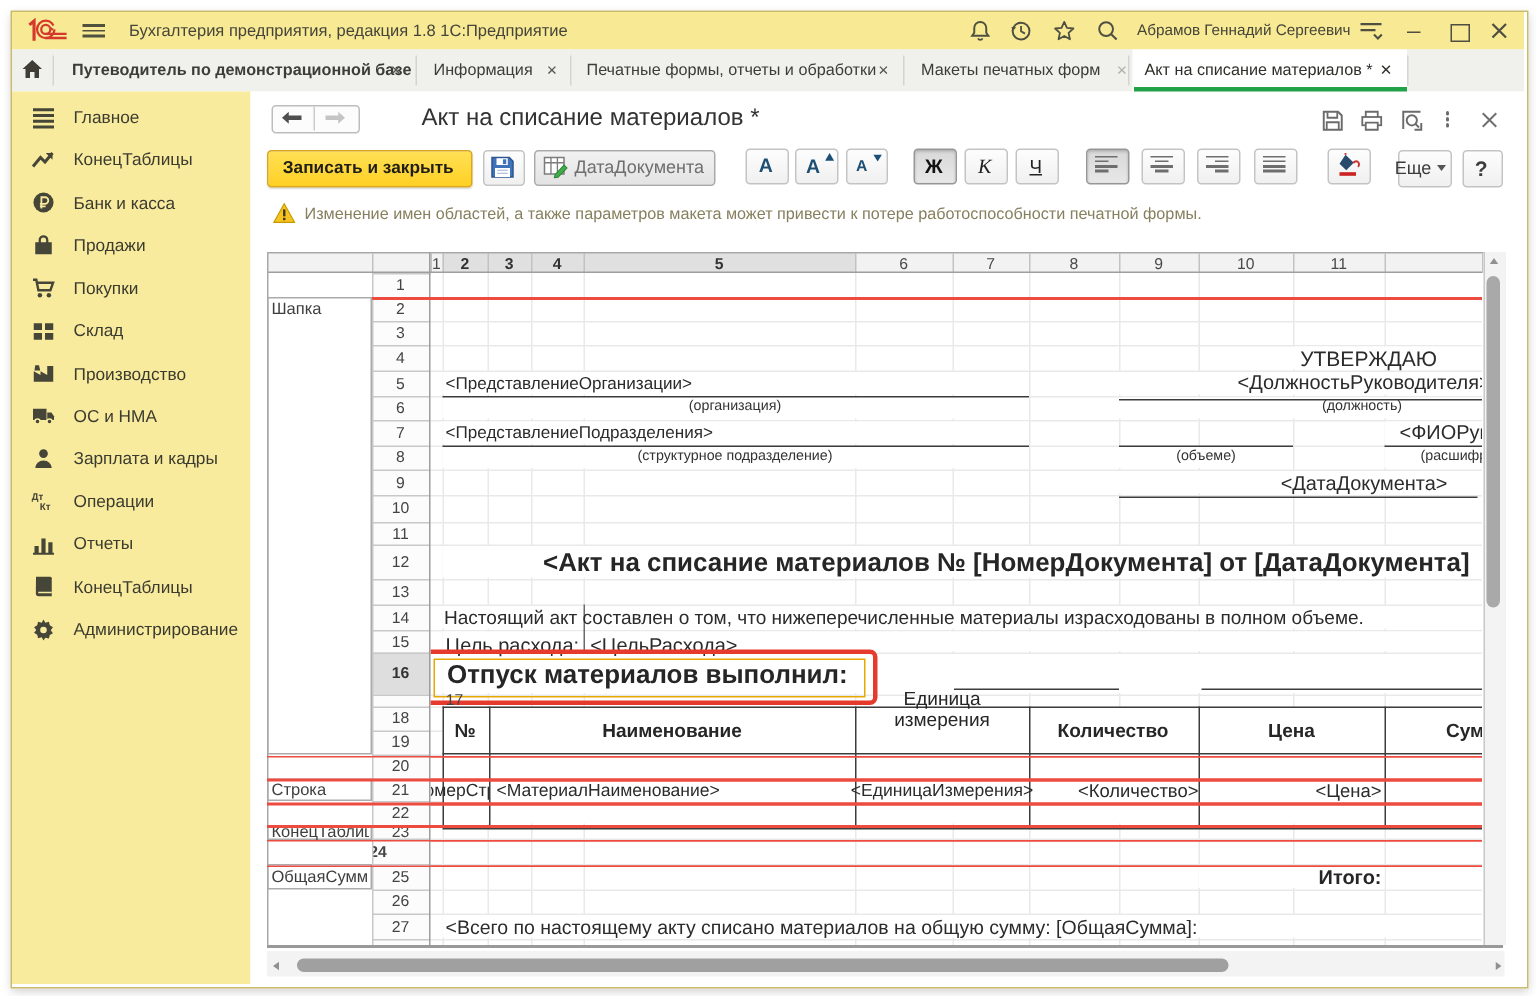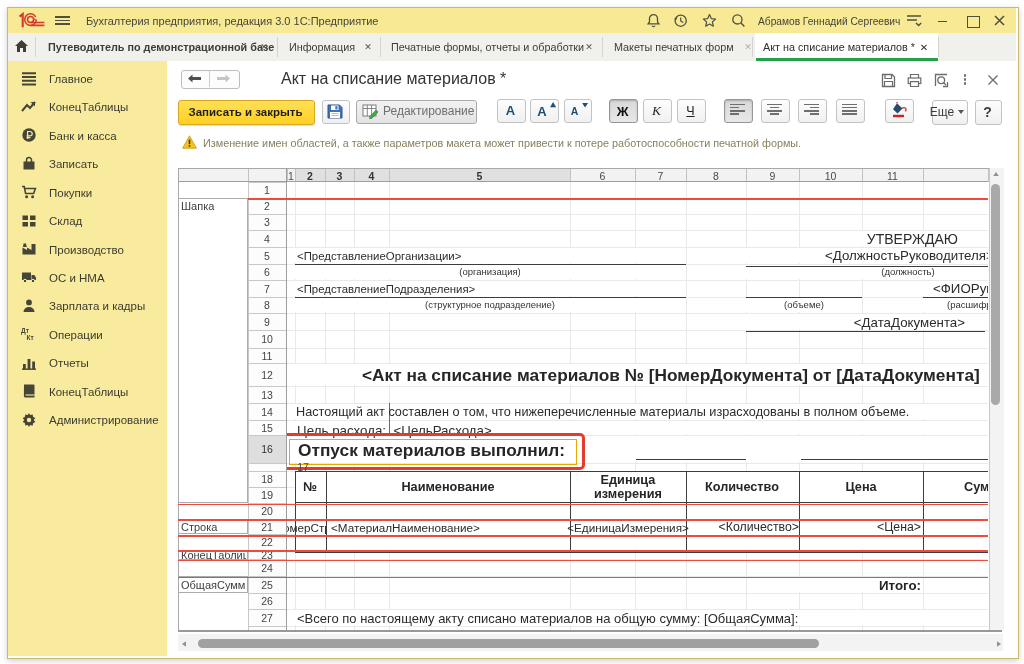--- a/index.html
+++ b/index.html
@@ -16,21 +16,21 @@
 <circle cx="13.5" cy="7.6" r="5.8" stroke-width="1.5"></circle>
 <circle cx="13.5" cy="7.6" r="3.0" stroke-width="1.5"></circle>
 <path d="M13.5,13.35 H27.4 M13.5,10.55 H27.4" stroke-width="1.6"></path>
 </g>
 <polygon points="14.2,7.3 28,0.2 28,8.0" fill="#f8e994"></polygon>
 <path d="M15.9,6.3 L18.4,7.9" stroke="#d4392c" stroke-width="1.5" fill="none"></path>
   </svg>
 <div style="left:55px;top:16px;width:15px;height:1.8px;background:#50503f"></div>
 <div style="left:55px;top:19.5px;width:15px;height:1.8px;background:#50503f"></div>
 <div style="left:55px;top:23px;width:15px;height:1.8px;background:#50503f"></div>
-<div style="left:86px;top:20.5px;font-size:11px;color:#45453a;font-weight:normal;transform:translateY(-50%);white-space:nowrap;">Бухгалтерия предприятия, редакция 3.0 1С:Предприятие</div>
+<div style="left:86px;top:20.5px;font-size:11px;color:#45453a;font-weight:normal;transform:translateY(-50%);white-space:nowrap;">Бухгалтерия предприятия, редакция 1.8 1С:Предприятие</div>
 <svg style="left:646px;top:13px" width="15" height="15" viewBox="0 0 15 15">
 <path d="M7.5,1.6 a4,4 0 0 1 4,4 v3.2 l1.4,2 H2.1 l1.4,-2 V5.6 a4,4 0 0 1 4,-4z" fill="none" stroke="#4f4f41" stroke-width="1.3"></path>
 <path d="M6,12.6 a1.6,1.6 0 0 0 3,0" fill="none" stroke="#4f4f41" stroke-width="1.2"></path>
   </svg>
 <svg style="left:673px;top:13px" width="15" height="15" viewBox="0 0 15 15">
 <circle cx="7.7" cy="7.7" r="5.6" fill="none" stroke="#4f4f41" stroke-width="1.3"></circle>
 <path d="M7.7,4.4 V7.9 L10.3,9.4" fill="none" stroke="#4f4f41" stroke-width="1.2"></path>
 <path d="M1.2,5 l1.4,2.4 L4.4,5.2z" fill="#4f4f41" stroke="none"></path>
   </svg>
 <svg style="left:702px;top:13px" width="15" height="15" viewBox="0 0 15 15">
@@ -82,21 +82,21 @@
 <div style="left:49px;top:107.42px;font-size:11.5px;color:#3b3b30;font-weight:normal;transform:translateY(-50%);white-space:nowrap;">КонецТаблицы</div>
 <svg style="left:21px;top:127px" width="16" height="16" viewBox="0 0 16 16">
     <circle cx="8" cy="8" r="6.7" fill="#454538"></circle>
     <path d="M6.6,12 V4.5 H9 a2.2,2.2 0 0 1 0,4.4 H5.6 M5.6,10.6 H9.4" stroke="#f9eb9d" stroke-width="1.2" fill="none"></path>
   </svg>
 <div style="left:49px;top:135.84px;font-size:11.5px;color:#3b3b30;font-weight:normal;transform:translateY(-50%);white-space:nowrap;">Банк и касса</div>
 <svg style="left:21px;top:156px" width="16" height="16" viewBox="0 0 16 16">
     <path d="M2.5,5.5 H13.5 V13.5 H2.5z" fill="#454538"></path>
     <path d="M5.5,7.5 V4 a2.5,2.5 0 0 1 5,0 V7.5" fill="none" stroke="#454538" stroke-width="1.5"></path>
   </svg>
-<div style="left:49px;top:164.26px;font-size:11.5px;color:#3b3b30;font-weight:normal;transform:translateY(-50%);white-space:nowrap;">Записать</div>
+<div style="left:49px;top:164.26px;font-size:11.5px;color:#3b3b30;font-weight:normal;transform:translateY(-50%);white-space:nowrap;">Продажи</div>
 <svg style="left:21px;top:184px" width="16" height="16" viewBox="0 0 16 16">
     <path d="M1,2.5 H3.2 L4.6,9.5 H12.6 L14.4,4.5 H3.8" fill="none" stroke="#454538" stroke-width="1.6"></path>
     <circle cx="5.6" cy="12.8" r="1.5" fill="#454538"></circle>
     <circle cx="11.6" cy="12.8" r="1.5" fill="#454538"></circle>
   </svg>
 <div style="left:49px;top:192.68px;font-size:11.5px;color:#3b3b30;font-weight:normal;transform:translateY(-50%);white-space:nowrap;">Покупки</div>
 <svg style="left:21px;top:213px" width="16" height="16" viewBox="0 0 16 16">
     <path d="M1.5,2.5 H7 V7 H1.5z M9,2.5 H14.5 V7 H9z M1.5,9 H7 V13.5 H1.5z M9,9 H14.5 V13.5 H9z" fill="#454538"></path>
   </svg>
 <div style="left:49px;top:221.10000000000002px;font-size:11.5px;color:#3b3b30;font-weight:normal;transform:translateY(-50%);white-space:nowrap;">Склад</div>
@@ -175,21 +175,21 @@
 <rect x="8.3" y="2.2" width="2.2" height="3.2" fill="#3e73b9"></rect>
 <rect x="3" y="8" width="10" height="6" fill="#fff"></rect>
 <path d="M4.5,9.5 H11.5 M4.5,11.5 H11.5" stroke="#9ab2d4" stroke-width="0.8"></path>
   </svg>
 <div style="left:356px;top:100px;width:119px;height:22px;background:linear-gradient(#f2f2f2,#e3e3e3);border:1px solid #a9a9a9;border-radius:3px"></div>
 <svg style="left:362px;top:103px" width="17" height="16" viewBox="0 0 17 16">
 <rect x="1" y="2" width="13" height="11" fill="#fff" stroke="#7c7c7c" stroke-width="1"></rect>
 <path d="M1,5.5 H14 M5.3,2 V13 M9.6,2 V13" stroke="#7c7c7c" stroke-width="0.9"></path>
 <path d="M8,13.5 L14,7 16,9 10,15.2 7.6,15.6z" fill="#3fae49" stroke="#2d8136" stroke-width="0.7"></path>
   </svg>
-<div style="left:383px;top:111px;font-size:12px;color:#6f6f6f;font-weight:normal;transform:translateY(-50%);white-space:nowrap;">Редактирование</div>
+<div style="left:383px;top:111px;font-size:12px;color:#6f6f6f;font-weight:normal;transform:translateY(-50%);white-space:nowrap;">ДатаДокумента</div>
 <div style="left:497px;top:99px;width:27px;height:22px;background:linear-gradient(#fdfdfd,#f0f0f0);border:1px solid #c3c3c3;border-radius:3px"></div>
 <div style="left:510.5px;top:110px;font-size:13px;color:#1d4e73;font-weight:bold;transform:translate(-50%,-50%);white-space:nowrap;">А</div>
 <div style="left:530px;top:99px;width:27px;height:22px;background:linear-gradient(#fdfdfd,#f0f0f0);border:1px solid #c3c3c3;border-radius:3px"></div>
 <div style="left:542px;top:110.5px;font-size:13px;color:#1d4e73;font-weight:bold;transform:translate(-50%,-50%);white-space:nowrap;">А</div>
 <svg style="left:550px;top:102px" width="7" height="6" viewBox="0 0 8 7">
     <path d="M0,6 L3.5,0 7,6" fill="#1d4e73"></path>
   </svg>
 <div style="left:564px;top:99px;width:26px;height:22px;background:linear-gradient(#fdfdfd,#f0f0f0);border:1px solid #c3c3c3;border-radius:3px"></div>
 <div style="left:574.5px;top:111px;font-size:10.5px;color:#1d4e73;font-weight:bold;transform:translate(-50%,-50%);white-space:nowrap;">А</div>
 <svg style="left:582px;top:103px" width="7" height="5" viewBox="0 0 8 6">
@@ -341,21 +341,21 @@
   </div>
 <div style="left:965px;top:322px;font-size:13.3px;color:#2b2b2b;font-weight:normal;transform:translate(-100%,-50%);white-space:nowrap;">&lt;ДатаДокумента&gt;</div>
 <div style="left:295px;top:364px;width:693px;height:21px;overflow:hidden">
     <div style="left:67px;top:11px;font-size:17.3px;font-weight:bold;color:#262626;transform:translateY(-50%);white-space:nowrap">&lt;Акт на списание материалов № [НомерДокумента] от [ДатаДокумента]</div>
   </div>
 <div style="left:296px;top:412px;font-size:12.7px;color:#2b2b2b;font-weight:normal;transform:translateY(-50%);white-space:nowrap;">Настоящий акт составлен о том, что нижеперечисленные материалы израсходованы в полном объеме.</div>
 <div style="left:297px;top:430px;font-size:13.3px;color:#2b2b2b;font-weight:normal;transform:translateY(-50%);white-space:nowrap;">Цель расхода:&nbsp;&nbsp;&lt;ЦельРасхода&gt;</div>
 <div style="left:298px;top:449.5px;font-size:17.3px;color:#262626;font-weight:bold;transform:translateY(-50%);white-space:nowrap;">Отпуск материалов выполнил:</div>
 <div style="left:310px;top:487px;font-size:12.7px;color:#262626;font-weight:bold;transform:translate(-50%,-50%);white-space:nowrap;">№</div>
 <div style="left:448px;top:487px;font-size:12.7px;color:#262626;font-weight:bold;transform:translate(-50%,-50%);white-space:nowrap;">Наименование</div>
-<div style="left:628px;top:487px;font-size:12.7px;color:#262626;font-weight:bold;transform:translate(-50%,-50%);white-space:nowrap;text-align:center;line-height:14px">Единица<br>измерения</div>
+<div style="left:628px;top:473px;font-size:12.7px;color:#262626;font-weight:normal;transform:translate(-50%,-50%);white-space:nowrap;text-align:center;line-height:14px">Единица<br>измерения</div>
 <div style="left:742px;top:487px;font-size:12.7px;color:#262626;font-weight:bold;transform:translate(-50%,-50%);white-space:nowrap;">Количество</div>
 <div style="left:861px;top:487px;font-size:12.7px;color:#262626;font-weight:bold;transform:translate(-50%,-50%);white-space:nowrap;">Цена</div>
 <div style="left:924px;top:471px;width:64px;height:31px;overflow:hidden">
     <div style="left:40px;top:16px;font-size:12.7px;font-weight:bold;color:#262626;transform:translateY(-50%);white-space:nowrap">Сумма</div>
   </div>
 <div style="left:287px;top:519px;width:39px;height:15px;overflow:hidden">
     <div style="left:-4px;top:8px;font-size:11.7px;color:#2b2b2b;transform:translateY(-50%);white-space:nowrap">омерСтр</div>
   </div>
 <div style="left:331px;top:527px;font-size:11.7px;color:#2b2b2b;font-weight:normal;transform:translateY(-50%);white-space:nowrap;">&lt;МатериалНаименование&gt;</div>
 <div style="left:628px;top:527px;font-size:11.7px;color:#2b2b2b;font-weight:normal;transform:translate(-50%,-50%);white-space:nowrap;">&lt;ЕдиницаИзмерения&gt;</div>
@@ -405,29 +405,29 @@
 <div style="left:267px;top:272.0px;font-size:10.5px;color:#444;font-weight:normal;transform:translate(-50%,-50%);white-space:nowrap;">6</div>
 <div style="left:267px;top:288.5px;font-size:10.5px;color:#444;font-weight:normal;transform:translate(-50%,-50%);white-space:nowrap;">7</div>
 <div style="left:267px;top:305.0px;font-size:10.5px;color:#444;font-weight:normal;transform:translate(-50%,-50%);white-space:nowrap;">8</div>
 <div style="left:267px;top:321.5px;font-size:10.5px;color:#444;font-weight:normal;transform:translate(-50%,-50%);white-space:nowrap;">9</div>
 <div style="left:267px;top:339.0px;font-size:10.5px;color:#444;font-weight:normal;transform:translate(-50%,-50%);white-space:nowrap;">10</div>
 <div style="left:267px;top:355.5px;font-size:10.5px;color:#444;font-weight:normal;transform:translate(-50%,-50%);white-space:nowrap;">11</div>
 <div style="left:267px;top:374.5px;font-size:10.5px;color:#444;font-weight:normal;transform:translate(-50%,-50%);white-space:nowrap;">12</div>
 <div style="left:267px;top:394.5px;font-size:10.5px;color:#444;font-weight:normal;transform:translate(-50%,-50%);white-space:nowrap;">13</div>
 <div style="left:267px;top:411.5px;font-size:10.5px;color:#444;font-weight:normal;transform:translate(-50%,-50%);white-space:nowrap;">14</div>
 <div style="left:267px;top:427.5px;font-size:10.5px;color:#444;font-weight:normal;transform:translate(-50%,-50%);white-space:nowrap;">15</div>
-<div style="left:267px;top:449.0px;font-size:10.5px;color:#333;font-weight:normal;transform:translate(-50%,-50%);white-space:nowrap;">16</div>
+<div style="left:267px;top:449.0px;font-size:10.5px;color:#333;font-weight:bold;transform:translate(-50%,-50%);white-space:nowrap;">16</div>
 <div style="left:267px;top:467.0px;font-size:10.5px;color:#444;font-weight:normal;transform:translate(-50%,-50%);white-space:nowrap;margin-left:36px;">17</div>
 <div style="left:267px;top:479.0px;font-size:10.5px;color:#444;font-weight:normal;transform:translate(-50%,-50%);white-space:nowrap;">18</div>
 <div style="left:267px;top:495.0px;font-size:11px;color:#444;font-weight:normal;transform:translate(-50%,-50%);white-space:nowrap;">19</div>
 <div style="left:267px;top:511.0px;font-size:10.5px;color:#444;font-weight:normal;transform:translate(-50%,-50%);white-space:nowrap;">20</div>
 <div style="left:267px;top:526.5px;font-size:10.5px;color:#444;font-weight:normal;transform:translate(-50%,-50%);white-space:nowrap;">21</div>
 <div style="left:267px;top:542.0px;font-size:10.5px;color:#444;font-weight:normal;transform:translate(-50%,-50%);white-space:nowrap;">22</div>
 <div style="left:267px;top:554.5px;font-size:10.5px;color:#444;font-weight:normal;transform:translate(-50%,-50%);white-space:nowrap;">23</div>
-<div style="left:267px;top:567.5px;font-size:10.5px;color:#444;font-weight:normal;transform:translate(-50%,-50%);white-space:nowrap;">24</div>
+<div style="left:252px;top:567.5px;font-size:10.5px;color:#444;font-weight:bold;transform:translate(-50%,-50%);white-space:nowrap;">24</div>
 <div style="left:267px;top:584.5px;font-size:10.5px;color:#444;font-weight:normal;transform:translate(-50%,-50%);white-space:nowrap;">25</div>
 <div style="left:267px;top:601.0px;font-size:10.5px;color:#444;font-weight:normal;transform:translate(-50%,-50%);white-space:nowrap;">26</div>
 <div style="left:267px;top:617.5px;font-size:10.5px;color:#444;font-weight:normal;transform:translate(-50%,-50%);white-space:nowrap;">27</div>
 <div style="left:248px;top:182px;width:39px;height:1px;background:#c8c8c8"></div>
 <div style="left:248px;top:198px;width:39px;height:1px;background:#c8c8c8"></div>
 <div style="left:248px;top:214px;width:39px;height:1px;background:#c8c8c8"></div>
 <div style="left:248px;top:230px;width:39px;height:1px;background:#c8c8c8"></div>
 <div style="left:248px;top:247px;width:39px;height:1px;background:#c8c8c8"></div>
 <div style="left:248px;top:264px;width:39px;height:1px;background:#c8c8c8"></div>
 <div style="left:248px;top:280px;width:39px;height:1px;background:#c8c8c8"></div>

